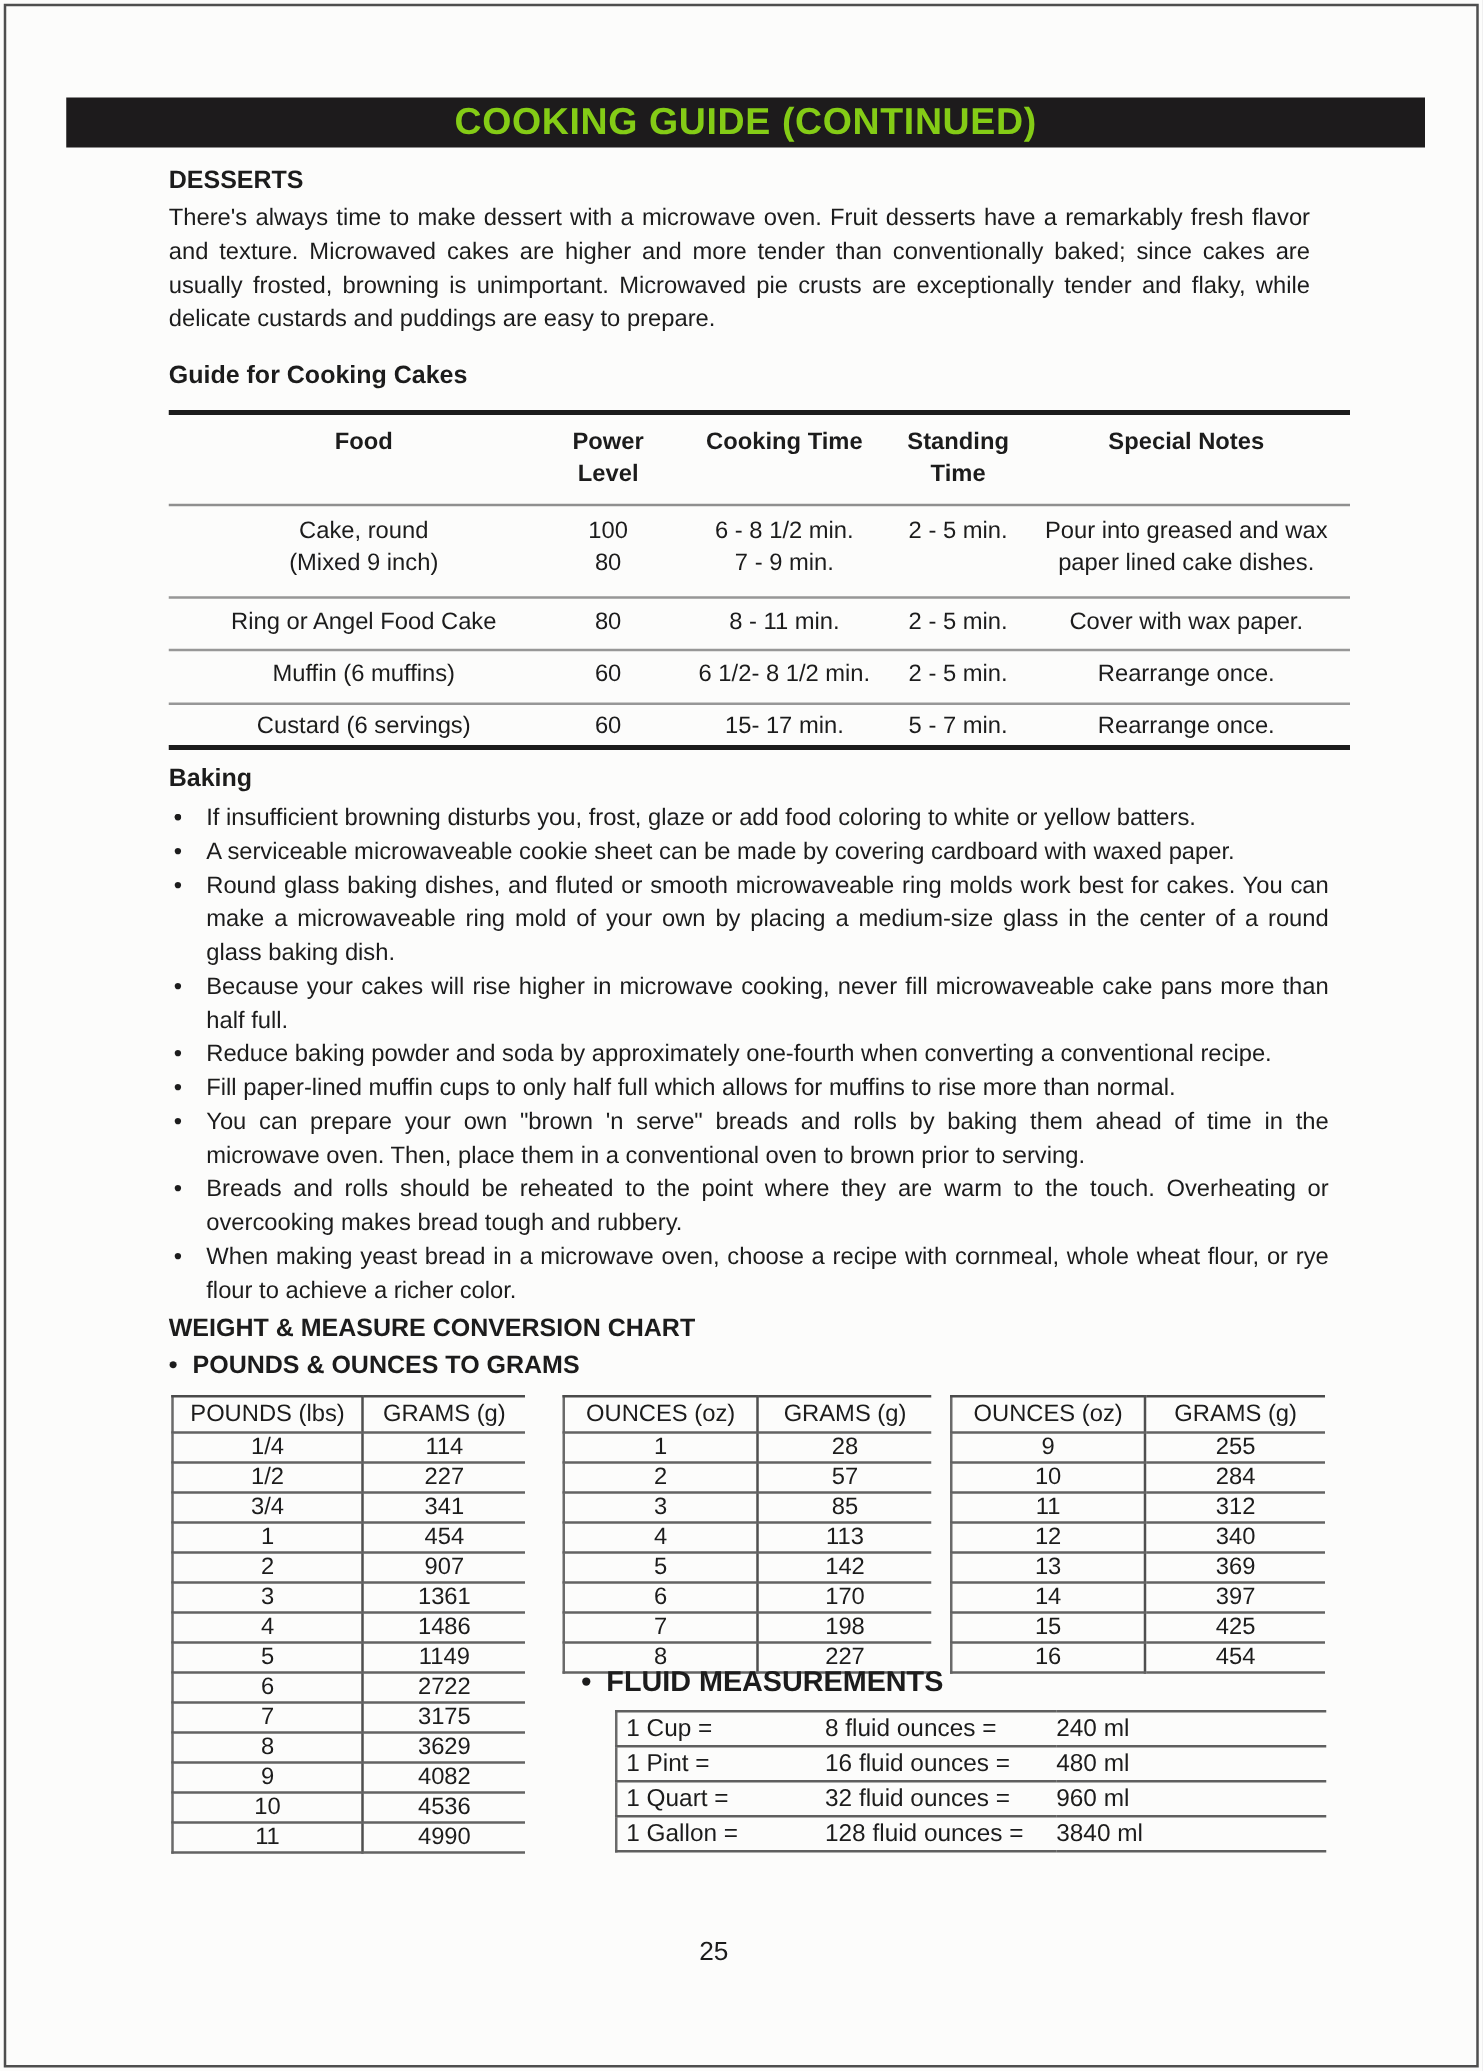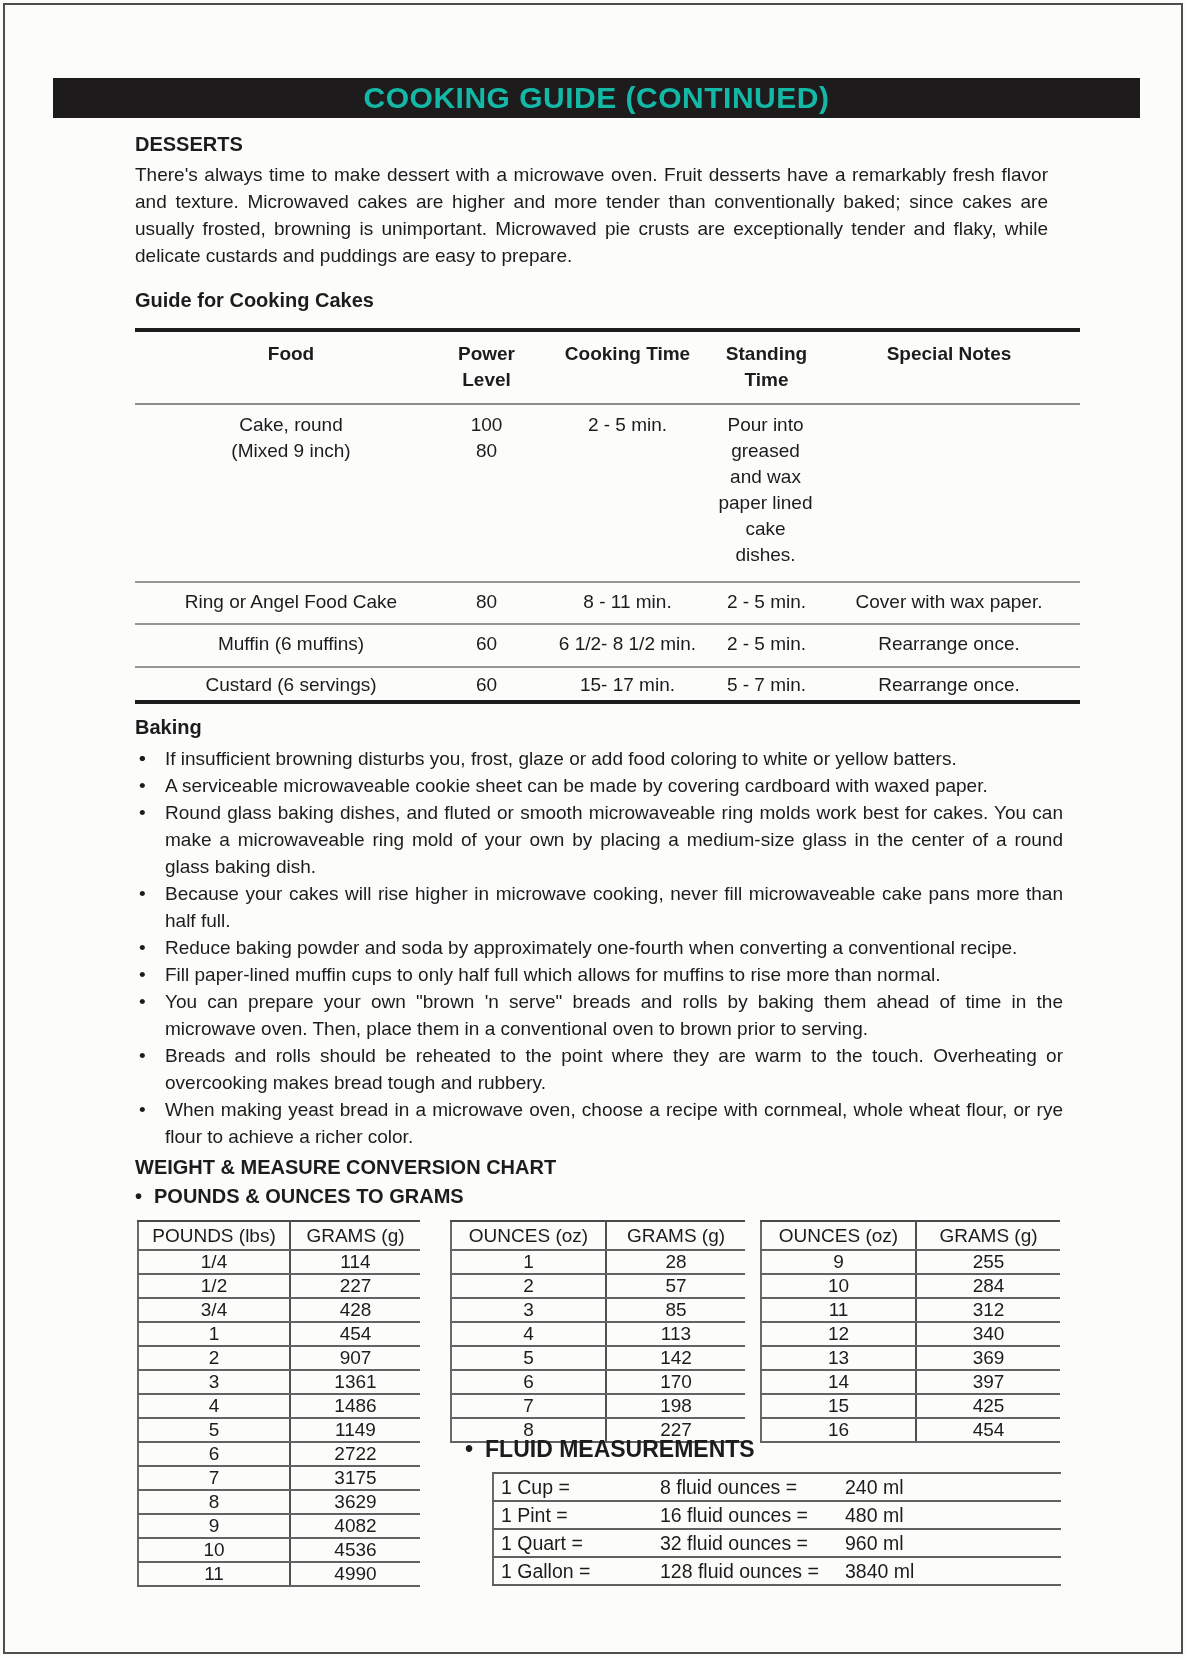--- a/index.html
+++ b/index.html
@@ -7,21 +7,21 @@
   .screen {
     position:relative; width:1186px; height:1657px;
     background:#fcfcfb; overflow:hidden;
     font-family:"Liberation Sans", sans-serif;
     color:#1c1c1c;
     -webkit-font-smoothing:antialiased;
   }
   .page-frame { position:absolute; inset:3px; border:2px solid #4e4e4e; pointer-events:none; }
   .header-bar {
     position:absolute; left:53px; top:78px; width:1087px; height:40px;
-    background:#1d1b1c; color:#14b8a6;
+    background:#1d1b1c; color:#84cc16;
     display:flex; align-items:center; justify-content:center;
     font-size:30px; font-weight:bold; letter-spacing:.5px;
   }
   .content { position:absolute; left:135px; top:126px; width:945px; }
 
   .h-sec { font-size:20px; font-weight:bold; }
   .h-desserts { margin-top:7px; }
   .para { margin-top:5px; width:913px; font-size:19px; line-height:27px; text-align:justify; }
   .h-guide { margin-top:20px; }
 
@@ -103,20 +103,24 @@
       <div class="ck-body">
         <div class="ck-row ck-r1">
           <div class="ck-c-food">
             <div>Cake, round</div>
             <div>(Mixed 9 inch)</div>
           </div>
           <div class="ck-c-power">
             <div>100</div>
             <div>80</div>
           </div>
+          <div class="ck-c-time">
+            <div>6 - 8 1/2 min.</div>
+            <div>7  - 9 min.</div>
+          </div>
           <div class="ck-c-stand">2 - 5 min.</div>
           <div class="ck-c-notes">Pour into greased and wax paper lined cake dishes.</div>
         </div>
         <div class="ck-row ck-r2">
           <div class="ck-c-food">Ring or Angel Food Cake</div>
           <div class="ck-c-power">80</div>
           <div class="ck-c-time">8 - 11 min.</div>
           <div class="ck-c-stand">2 - 5 min.</div>
           <div class="ck-c-notes">Cover with wax paper.</div>
         </div>
@@ -168,21 +172,21 @@
         <tr>
               <td class="c1">1/4</td>
               <td>114</td>
             </tr>
         <tr>
               <td class="c1">1/2</td>
               <td>227</td>
             </tr>
         <tr>
               <td class="c1">3/4</td>
-              <td>428</td>
+              <td>341</td>
             </tr>
         <tr>
               <td class="c1">1</td>
               <td>454</td>
             </tr>
         <tr>
               <td class="c1">2</td>
               <td>907</td>
             </tr>
         <tr>

